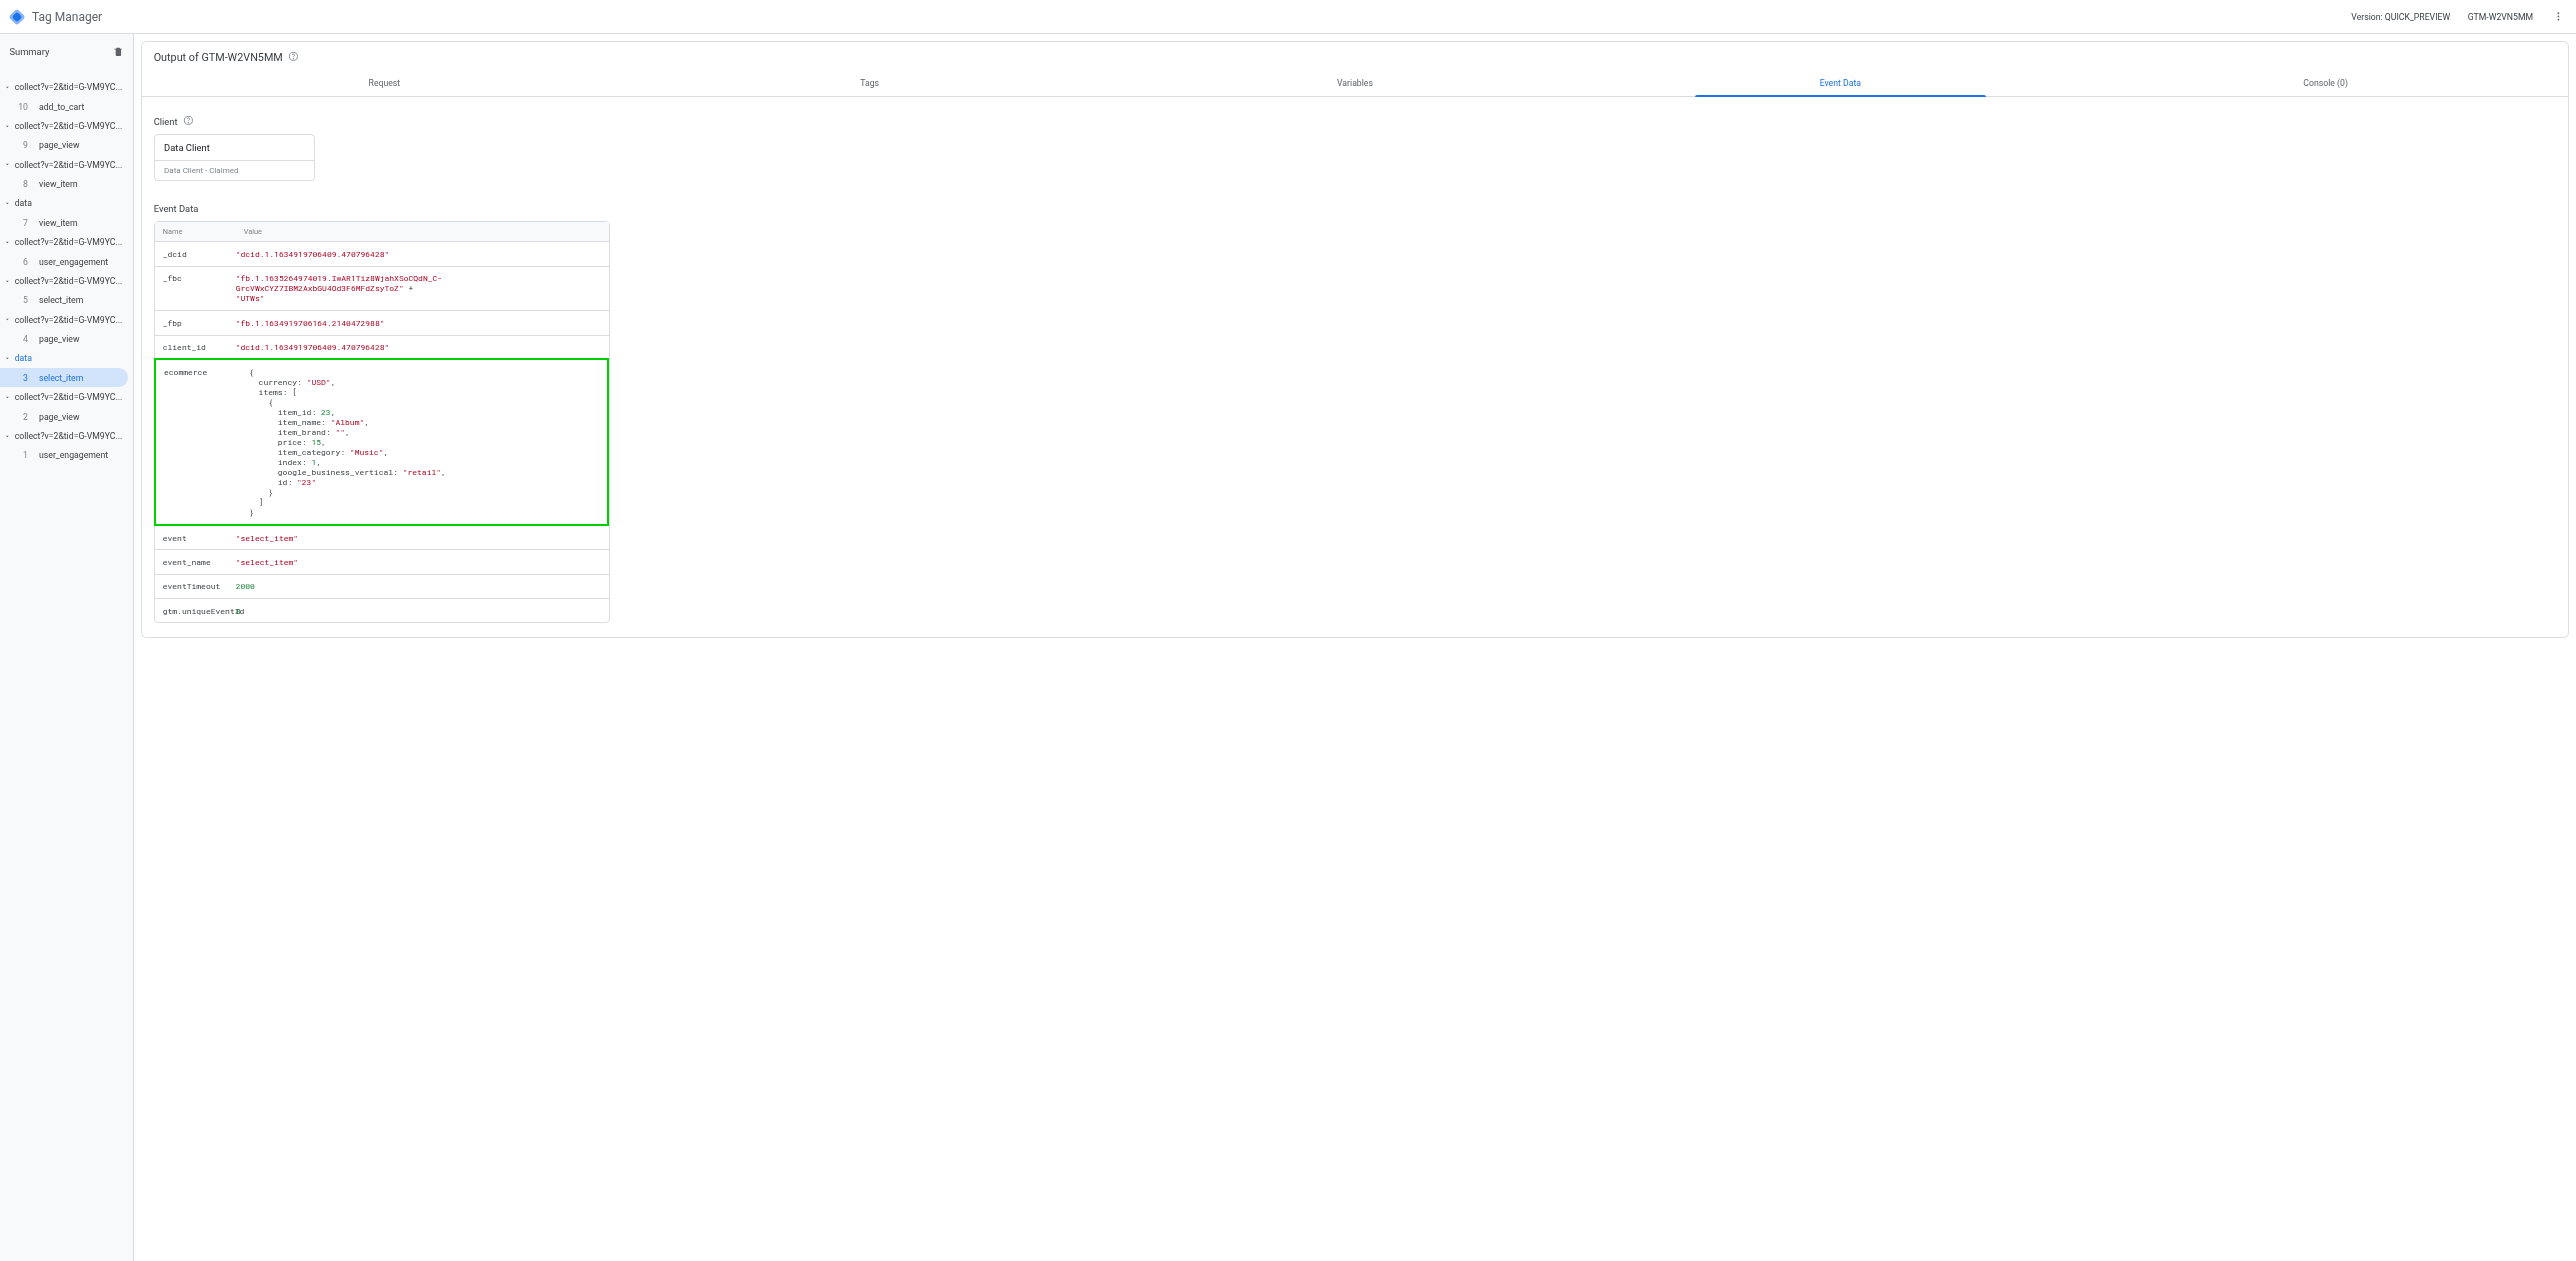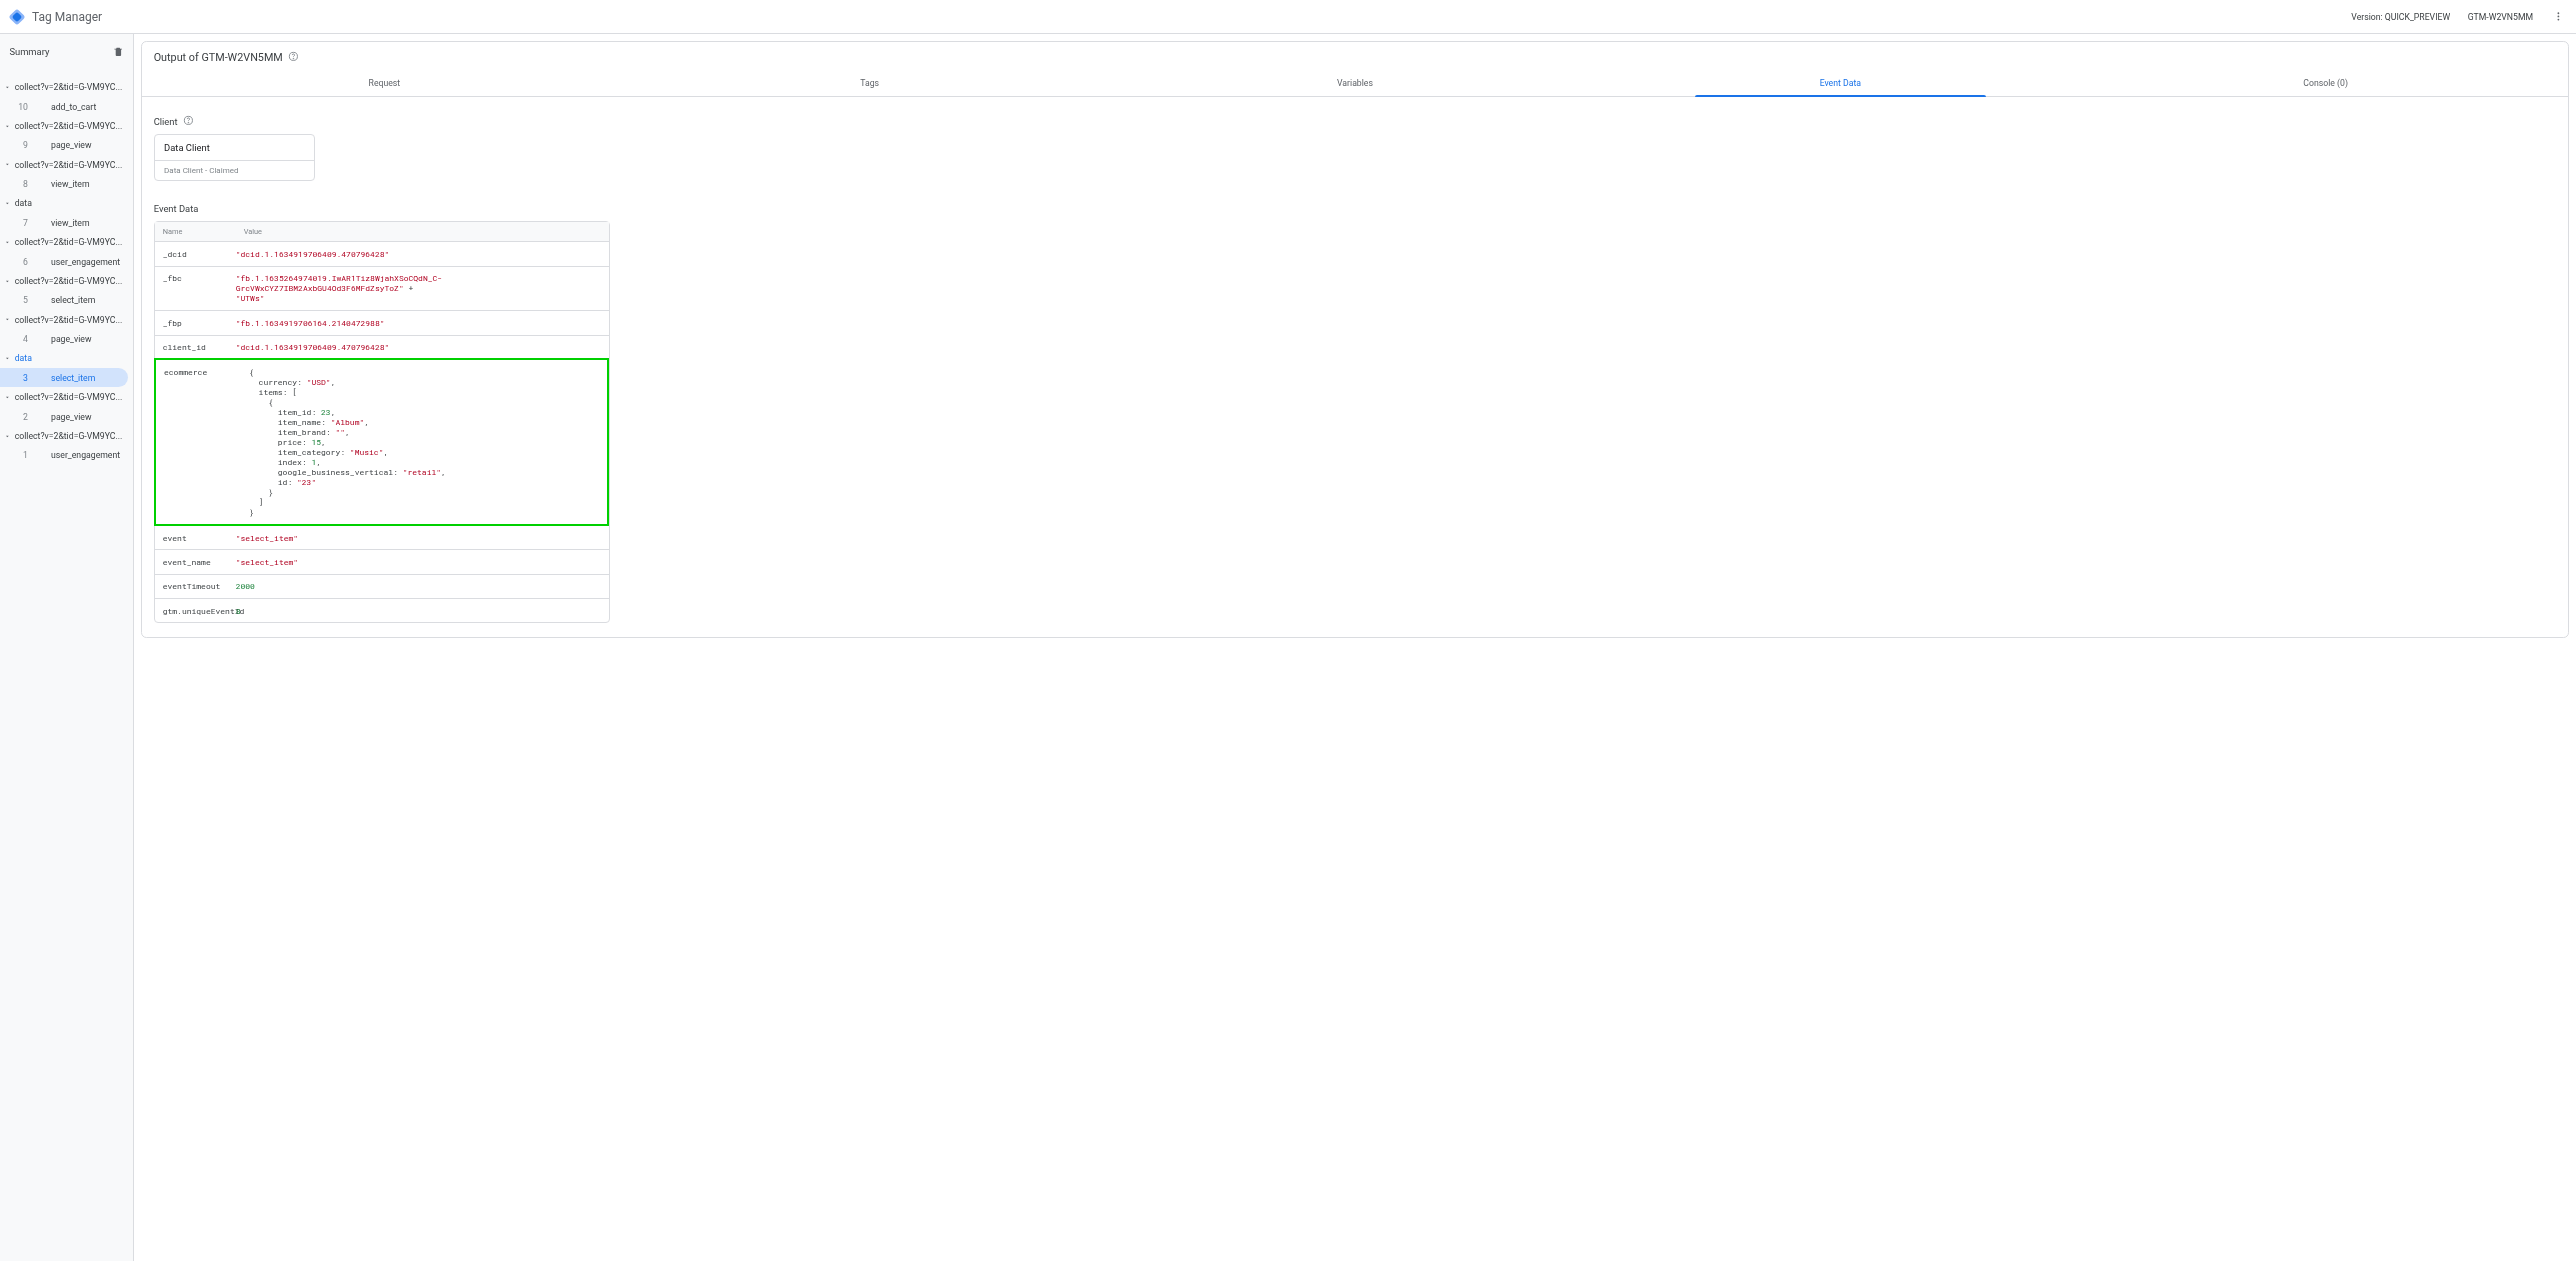--- a/index.html
+++ b/index.html
@@ -57,21 +57,21 @@
     color:#3c4043;
     cursor:pointer;
     white-space:nowrap; overflow:hidden; text-overflow:ellipsis;
     font-size:8.7px;
   }
   .side-group-header.active { color:#1a73e8; }
   .side-caret { width:6.7px; height:6.7px; flex:none; }
   .side-group-label { overflow:hidden; text-overflow:ellipsis; }
 
   .side-event {
-    display:flex; align-items:center; gap:23px;
+    display:flex; align-items:center; gap:11px;
     padding: 4.7px 4px 4.7px 16px;
     color:#3c4043;
     cursor:pointer;
     border-radius: 0 10.8px 10.8px 0;
     margin-right:5.4px;
     font-size:8.7px;
   }
   .side-event .num { width:12px; color:#80868b; text-align:right; font-variant-numeric: tabular-nums;}
   .side-event.active { background:#d2e3fc; color:#1a73e8; }
   .side-event.active .num { color:#1a73e8; }

